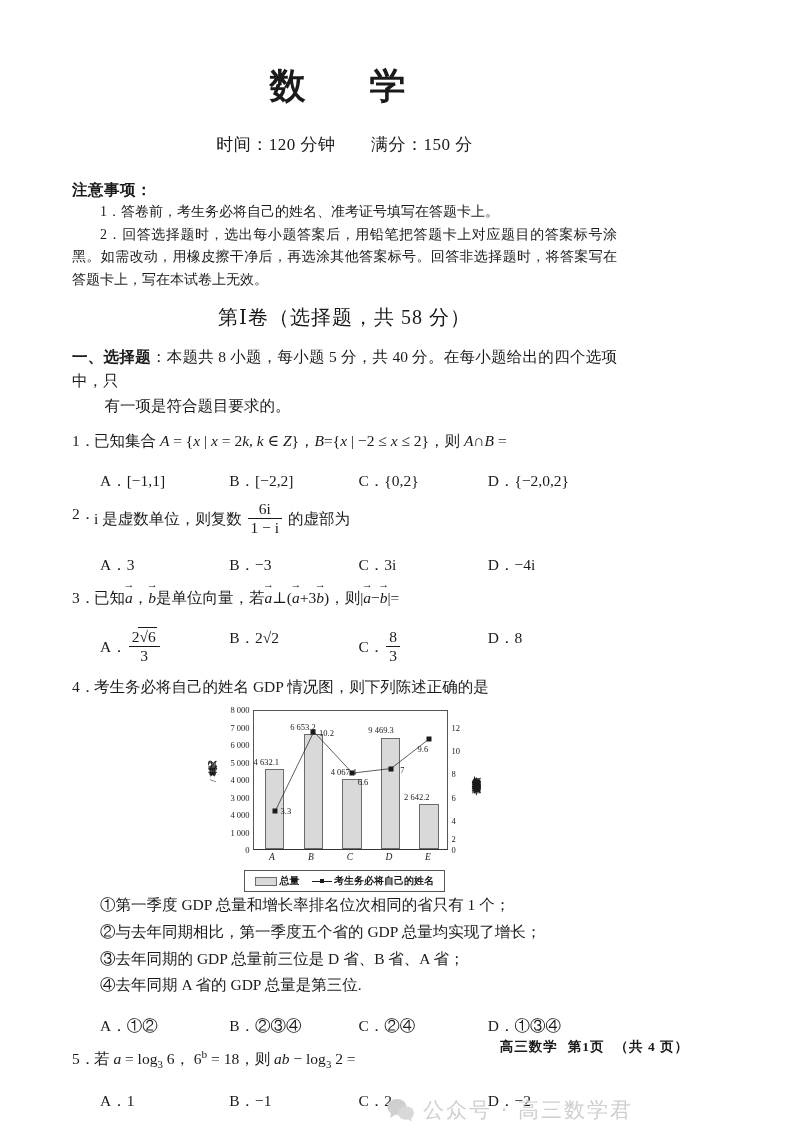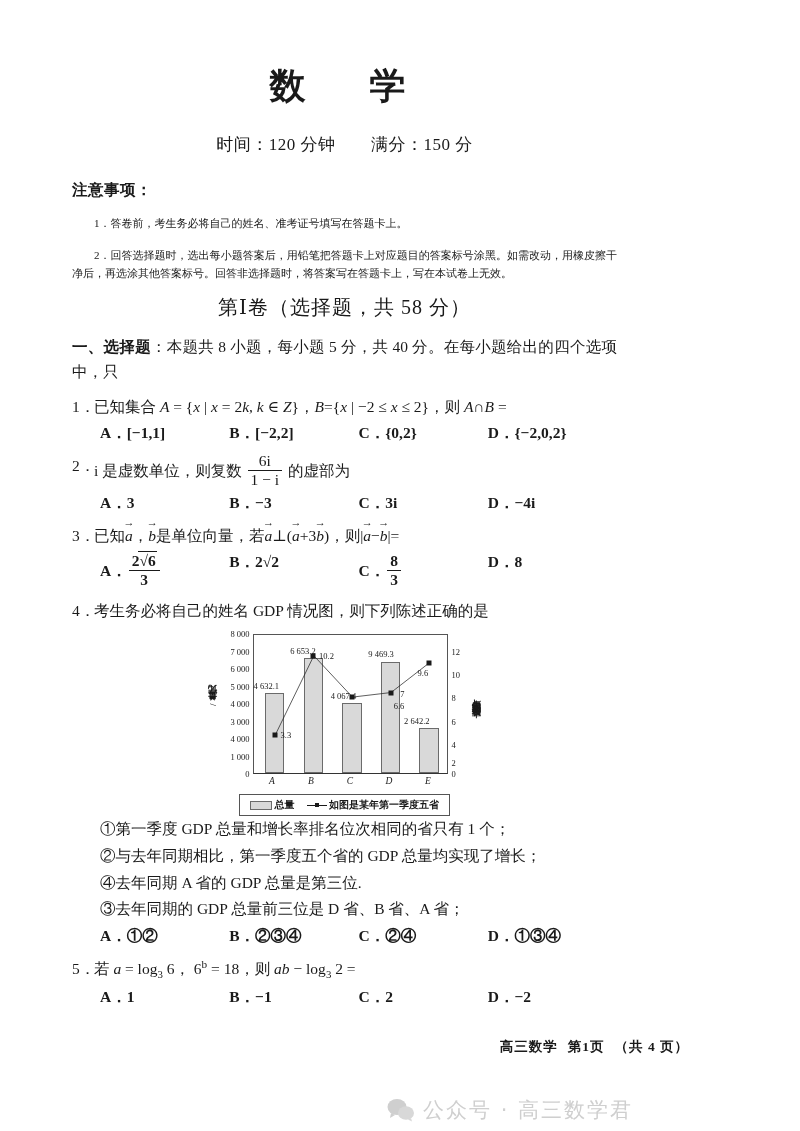--- a/index.html
+++ b/index.html
@@ -33,24 +33,24 @@
   .subtitle .gap { display:inline-block; width:26px; }
 
   
   .notice-head {
     font-weight:bold;
     font-size:15.5px;
     margin-top:24px;
     letter-spacing:0.5px;
   }
   .notice-item {
-    font-size:11px;
+    font-size:14px;
     line-height:1.62;
     text-indent:2em;
-    margin-top:14px;
+    margin-top:0;
     text-align:justify;
   }
 
   
   .part-title {
     text-align:center;
     font-size:20px;
     font-weight:normal;
     margin-top:12px;
     letter-spacing:1px;
@@ -69,23 +69,22 @@
     font-size:15.5px;
     line-height:1.75;
     margin-top:8px;
     display:flex;
   }
   .q-num { width:22px; flex:0 0 22px; text-align:right; padding-right:6px; }
   .q-body { flex:1 1 auto; }
   .opts {
     display:flex;
     font-size:15.5px;
-    margin-top:3px;
+    margin-top:17px;
     padding-left:28px;
-    font-weight:bold;
   }
   .opt { flex:0 0 25%; }
   i.v { font-style:italic; font-family:"Liberation Serif",serif; }
 
   
   .frac { display:inline-block; vertical-align:-0.55em; text-align:center; margin:0 2px; }
   .frac .num { display:block; border-bottom:1px solid #1a1a1a; padding:0 3px; line-height:1.15; }
   .frac .den { display:block; padding:0 3px; line-height:1.2; }
   .sqrt { border-top:1px solid #1a1a1a; padding:0 1px 0 1px; margin-left:-1px; }
   sub { font-size:0.7em; }
@@ -180,20 +179,21 @@
   </div>
 
   <div class="notice-head">注意事项：</div>
   <div class="notice-item">1．答卷前，考生务必将自己的姓名、准考证号填写在答题卡上。</div>
   <div class="notice-item">2．回答选择题时，选出每小题答案后，用铅笔把答题卡上对应题目的答案标号涂黑。如需改动，用橡皮擦干净后，再选涂其他答案标号。回答非选择题时，将答案写在答题卡上，写在本试卷上无效。</div>
 
   <div class="part-title">第Ⅰ卷（选择题，共 58 分）</div>
 
   <div class="section-head">
     <b>一、选择题</b><span>：本题共 8 小题，每小题 5 分，共 40 分。在每小题给出的四个选项中，只</span>
+    <span class="cont">有一项是符合题目要求的。</span>
   </div>
 
   <div class="q">
     <span class="q-num">1．</span>
     <span class="q-body">
       <span>已知集合 </span><i class="v">A</i> = {<i class="v">x</i> | <i class="v">x</i> = 2<i class="v">k</i>, <i class="v">k</i> ∈ <i class="v">Z</i>}，<i class="v">B</i>={<i class="v">x</i> | −2 ≤ <i class="v">x</i> ≤ 2}<span>，则 </span><i class="v">A</i>∩<i class="v">B</i> =
     </span>
   </div>
   <div class="opts">
     <span class="opt">A．[−1,1]</span>
@@ -267,21 +267,21 @@
             <polyline points="11,72.5 31,15 51,45 71,41.7 91,20" fill="none" stroke="#1a1a1a" stroke-width="0.7" vector-effect="non-scaling-stroke"></polyline>
           </svg>
           <div class="marker" style="left:11%; bottom:27.5%;"></div>
           <div class="marker" style="left:31%; bottom:85%;"></div>
           <div class="marker" style="left:51%; bottom:55%;"></div>
           <div class="marker" style="left:71%; bottom:58.3%;"></div>
           <div class="marker" style="left:91%; bottom:80%;"></div>
 
           <div class="dlabel" style="left:14%; bottom:24%;font-family:Liberation Serif, serif;">3.3</div>
           <div class="dlabel" style="left:34%; bottom:81%;">10.2</div>
-          <div class="dlabel" style="left:54%; bottom:45%;margin-left:36px;">6.6</div>
+          <div class="dlabel" style="left:54%; bottom:45%;">6.6</div>
           <div class="dlabel" style="left:76%; bottom:54%;">7</div>
           <div class="dlabel" style="left:85%; bottom:69%;">9.6</div>
         </div>
 
         <div class="yaxis2">
           <span style="top:12.5%">12</span>
           <span style="top:29.2%">10</span>
           <span style="top:45.8%">8</span>
           <span style="top:62.5%">6</span>
           <span style="top:79.2%">4</span>
@@ -294,29 +294,29 @@
       <div class="xaxis">
         <div>A</div>
         <div>B</div>
         <div>C</div>
         <div>D</div>
         <div>E</div>
       </div>
 
       <div class="legend">
         <span><span class="swatch"></span>&nbsp;<span>总量</span></span>
-        <span class="lmark"><span class="line"></span>&nbsp;<span>如图是某年第一季度五省</span></span>
+        <span class="lmark"><span class="line"></span>&nbsp;<span>考生务必将自己的姓名</span></span>
       </div>
     </div>
   </div>
 
   <div class="stmt">①第一季度 GDP 总量和增长率排名位次相同的省只有 1 个；</div>
   <div class="stmt">②与去年同期相比，第一季度五个省的 GDP 总量均实现了增长；</div>
+  <div class="stmt">③去年同期的 GDP 总量前三位是 D 省、B 省、A 省；</div>
   <div class="stmt">④去年同期 A 省的 GDP 总量是第三位.</div>
-  <div class="stmt">③去年同期的 GDP 总量前三位是 D 省、B 省、A 省；</div>
 
   <div class="opts">
     <span class="opt">A．①②</span>
     <span class="opt">B．②③④</span>
     <span class="opt">C．②④</span>
     <span class="opt">D．①③④</span>
   </div>
 
   <div class="q">
     <span class="q-num">5．</span>

